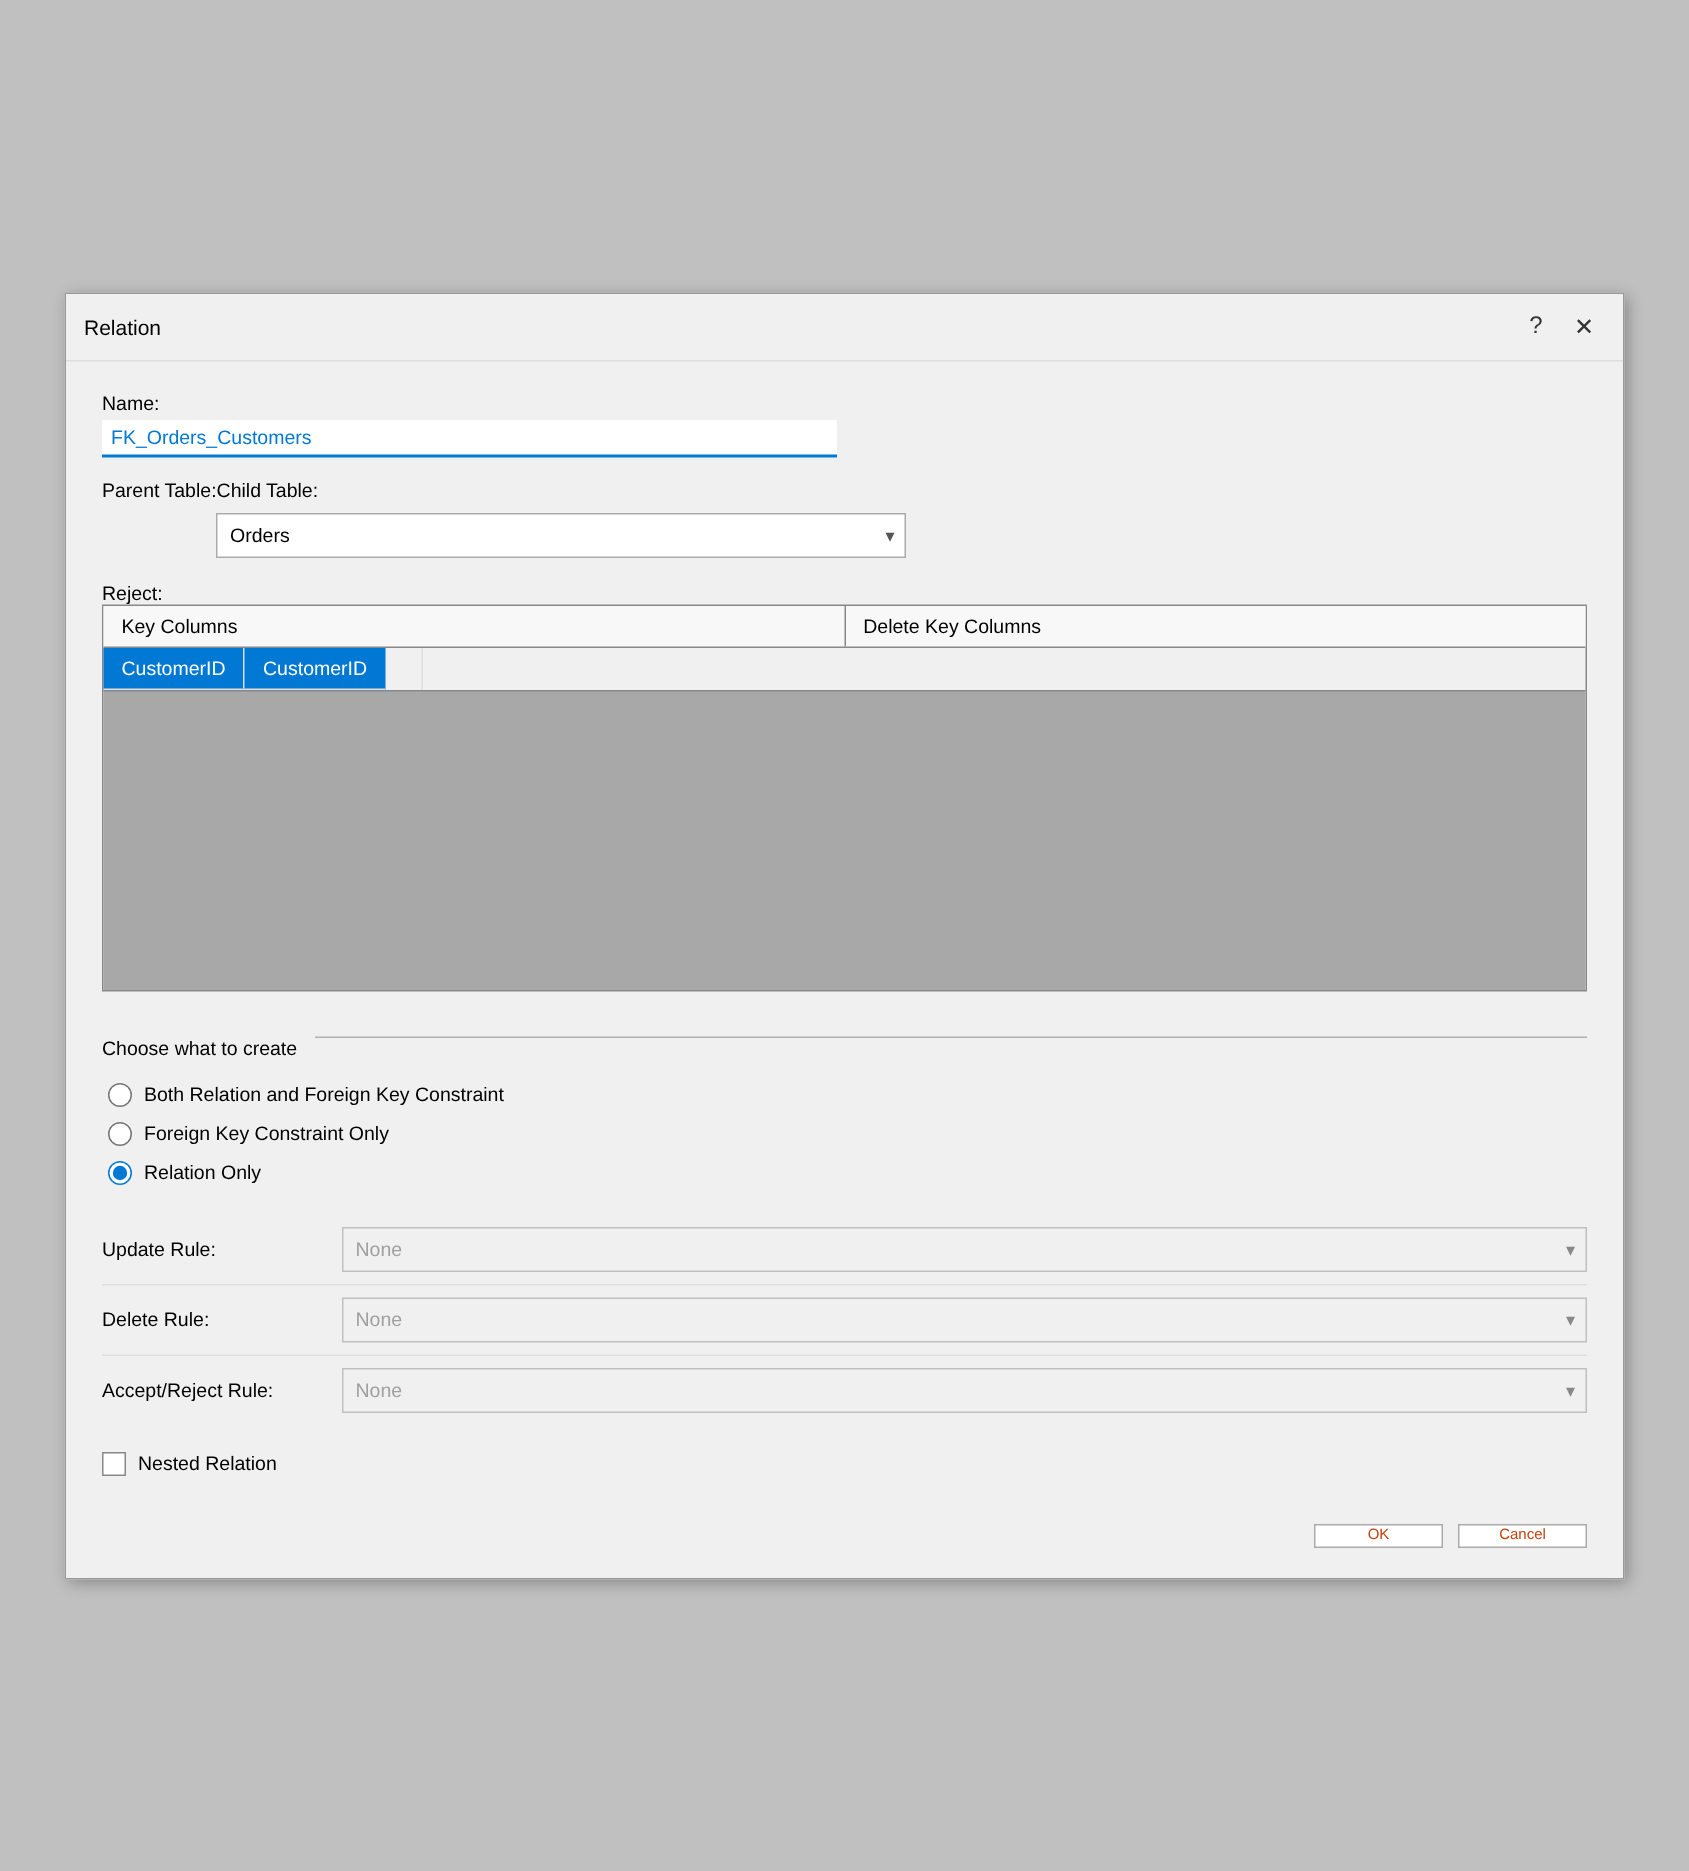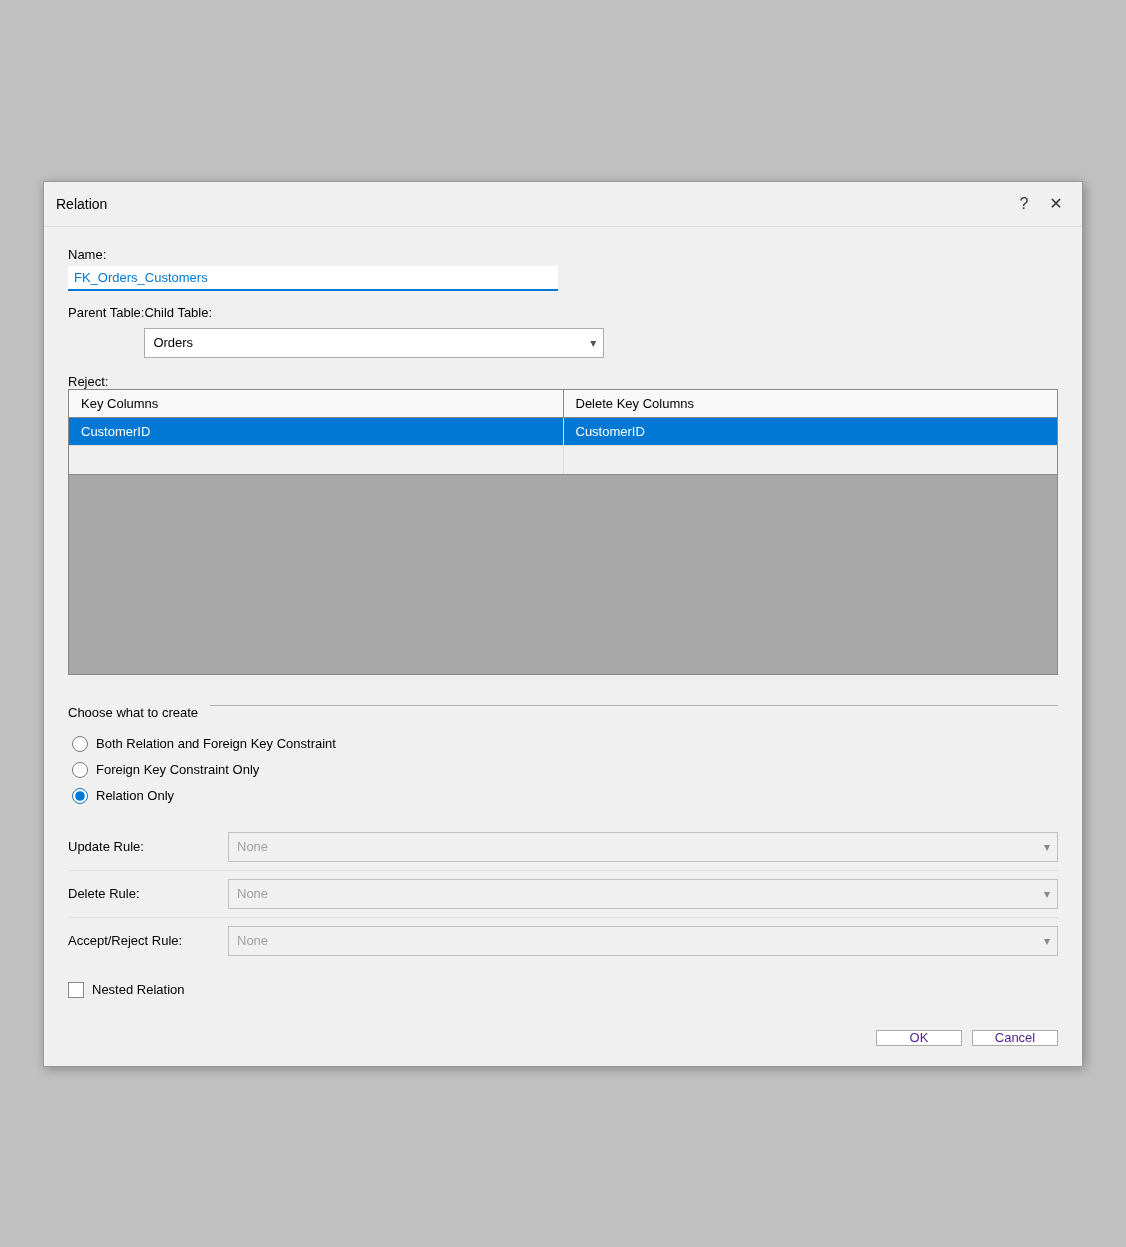--- a/index.html
+++ b/index.html
@@ -157,21 +157,21 @@
       color: #000;
       border-right: 1px solid #888;
     }
 
     .col-header:last-child {
       border-right: none;
     }
 
     .columns-body {
       display: flex;
-      flex-direction: column;
+      flex-direction: row;
     }
 
     .col-row {
       display: flex;
       border-bottom: 1px solid #ddd;
       min-height: 28px;
     }
 
     .col-row.selected {
       background: #0078d4;
@@ -330,22 +330,22 @@
       justify-content: flex-end;
       gap: 10px;
       padding: 12px 24px 20px 24px;
     }
 
     .footer-btn {
       width: 86px;
       height: 16px;
       border: 1px solid #ababab;
       background: white;
-      font-size: 13px;
-      color: #4c1d95;
+      font-size: 10px;
+      color: #c2410c;
       cursor: pointer;
       display: flex;
       align-items: center;
       justify-content: center;
     }
 
     .name-input-wrapper {
       position: relative;
       width: 490px;
     }

